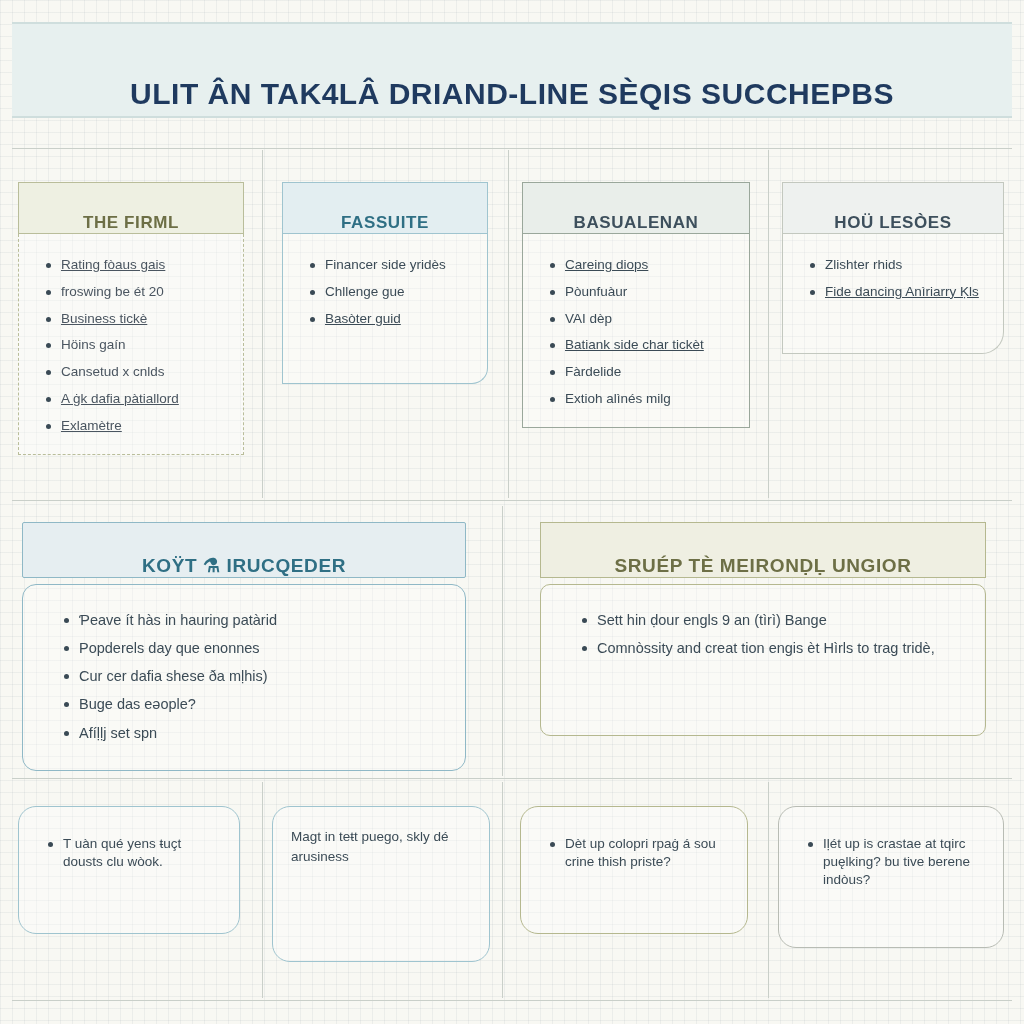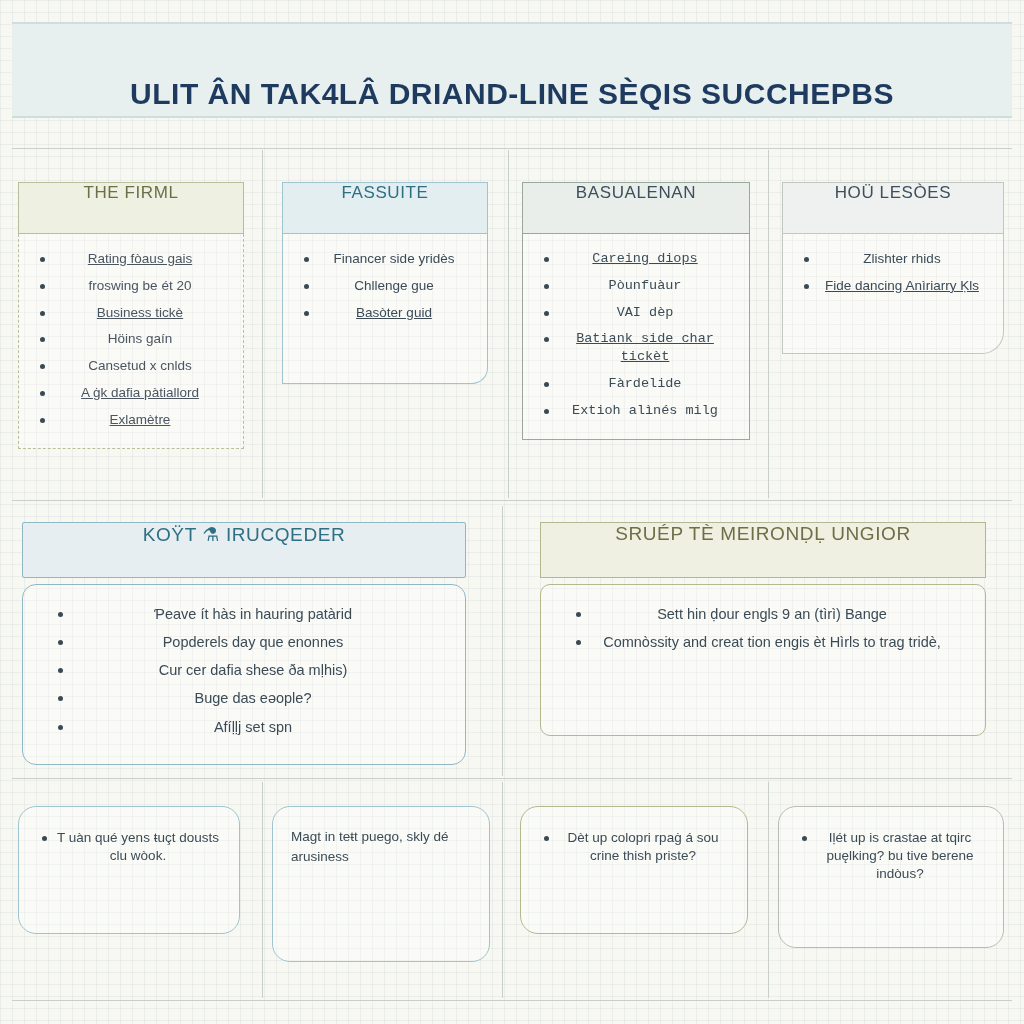--- a/index.html
+++ b/index.html
@@ -64,35 +64,34 @@
   }
 
   
   .card {
     position: absolute;
     box-sizing: border-box;
   }
   .card-head {
     box-sizing: border-box;
     display: flex;
-    align-items: flex-start;
+    align-items: flex-end;
     justify-content: center;
-    font-weight: normal;
+    font-weight: bold;
     letter-spacing: 0.6px;
     text-align: center;
   }
   .card-body {
     box-sizing: border-box;
     padding: 14px 16px 10px 16px;
   }
   ul.bullets {
-    margin: 2px;
+    margin: 8px;
     padding: 0;
     list-style: none;
-    text-align: center;
   }
   ul.bullets li {
     position: relative;
     padding-left: 18px;
     margin-bottom: 9px;
     line-height: 1.32;
   }
   ul.bullets li::before {
     content: "";
     position: absolute;
@@ -144,21 +143,20 @@
   
   #card-basualenan .card-head {
     background: #e9eeea;
     border: 1px solid #9aa79b;
   }
   #card-basualenan .card-head .ttl { color: #3d4f5c; }
   #card-basualenan .card-body {
     border: 1px solid #9aa79b;
     border-top: none;
     background: rgba(255,255,255,0.3);
-    font-family: Liberation Mono, monospace;
   }
   #card-basualenan .card-body li { color: #3b4b56; }
 
   
   #card-holesoes .card-head {
     background: #eef1ef;
     border: 1px solid #c3c8bf;
   }
   #card-holesoes .card-head .ttl { color: #3d4f5c; }
   #card-holesoes .card-body {

